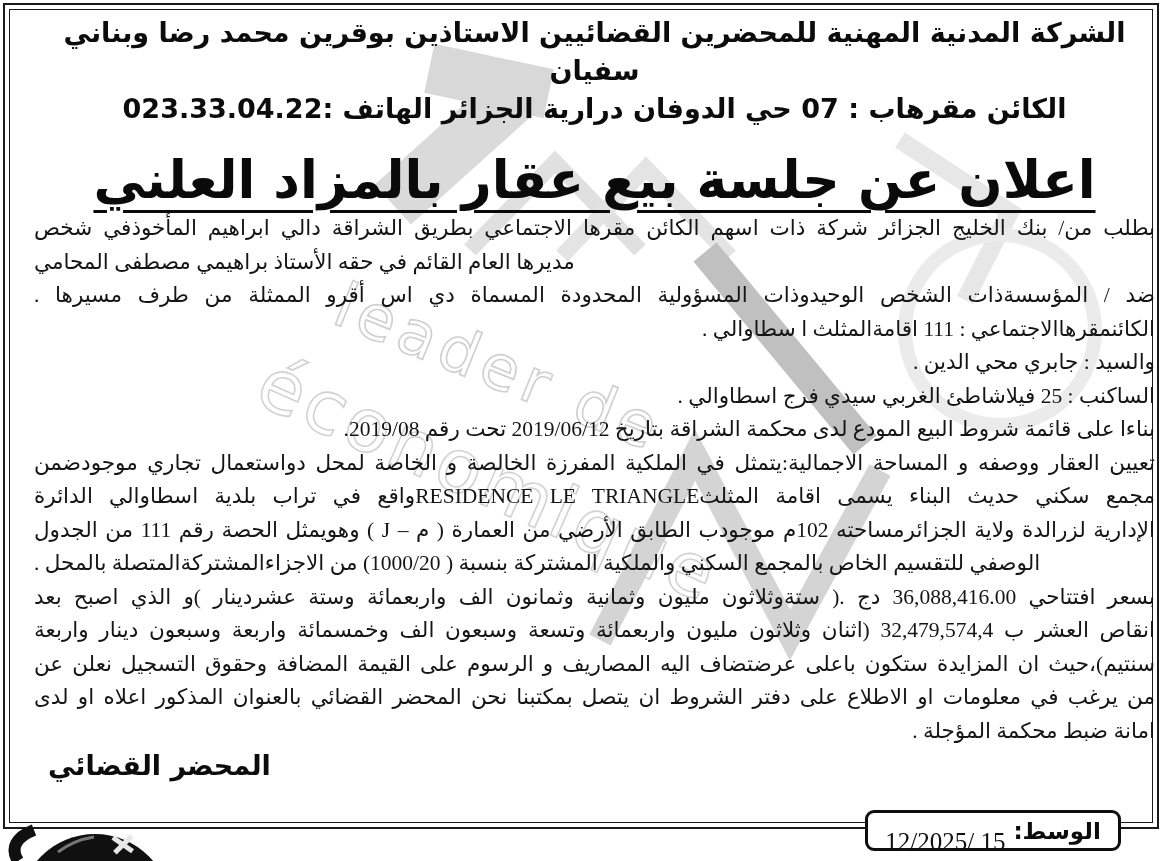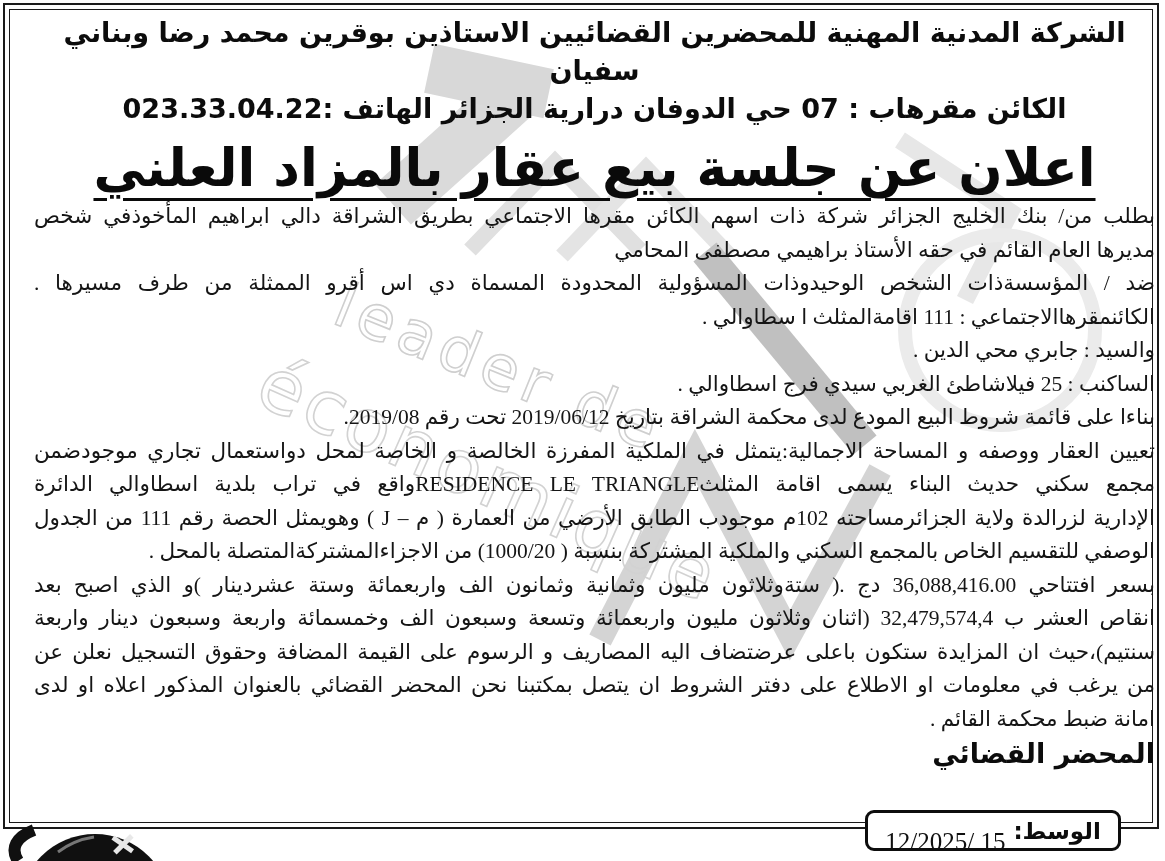--- a/index.html
+++ b/index.html
@@ -32,45 +32,45 @@
     z-index: 2;
   }
   .hdr {
     font-weight: bold;
     font-size: 27px;
     line-height: 38px;
     text-align: center;
     color: #0c0c0c;
   }
   .title {
-    margin-top: 8px;
+    margin-top: 20px;
     font-weight: bold;
     font-size: 52px;
     line-height: 64px;
     text-align: center;
     color: #0a0a0a;
     text-decoration: underline;
     text-decoration-thickness: 2.5px;
     text-underline-offset: 12px;
   }
   .body-text {
     font-family: "Liberation Serif", "DejaVu Sans", sans-serif;
     font-size: 21.5px;
     line-height: 33.5px;
     color: #151515;
   }
   .line { width: 100%; }
   .line.j { text-align: justify; text-align-last: justify; text-justify: inter-word; }
-  .line.c { text-align: right; }
+  .line.c { text-align: left; }
   .line.r { text-align: right; }
   .signature {
     margin-top: 2px;
     font-weight: bold;
     font-size: 27px;
-    text-align: right;
+    text-align: left;
     padding-left: 14px;
     color: #0c0c0c;
   }
   
   .date-box {
     position: absolute;
     top: 810px; right: 44px;
     min-width: 256px; height: 41px;
     background: #ffffff;
     border: 3px solid #0d0d0d;
@@ -142,21 +142,21 @@
     <div class="line r">الساكنب : 25 فيلاشاطئ الغربي سيدي فرج اسطاوالي .</div>
     <div class="line r">بناءا على قائمة شروط البيع المودع لدى محكمة الشراقة  بتاريخ 2019/06/12 تحت رقم 2019/08.</div>
     <div class="line j">تعيين العقار ووصفه و المساحة الاجمالية:يتمثل في الملكية المفرزة الخالصة و الخاصة لمحل دواستعمال تجاري موجودضمن</div>
     <div class="line j">مجمع سكني حديث البناء يسمى اقامة المثلثRESIDENCE LE TRIANGLEواقع في تراب بلدية اسطاوالي الدائرة</div>
     <div class="line j">الإدارية لزرالدة ولاية الجزائرمساحته 102م موجودب الطابق الأرضي من العمارة ( م – J ) وهويمثل الحصة رقم 111 من الجدول</div>
     <div class="line c">الوصفي للتقسيم الخاص بالمجمع السكني والملكية المشتركة بنسبة ( 1000/20) من الاجزاءالمشتركةالمتصلة بالمحل  .</div>
     <div class="line j">بسعر افتتاحي 36,088,416.00 دج .( ستةوثلاثون مليون وثمانية وثمانون الف واربعمائة وستة عشردينار )و الذي اصبح بعد</div>
     <div class="line j">انقاص العشر ب 32,479,574,4 (اثنان وثلاثون مليون واربعمائة وتسعة وسبعون الف وخمسمائة واربعة وسبعون دينار واربعة</div>
     <div class="line j">سنتيم)،حيث ان المزايدة ستكون باعلى عرضتضاف اليه المصاريف و الرسوم على القيمة المضافة وحقوق التسجيل نعلن عن</div>
     <div class="line j">من يرغب في معلومات او الاطلاع على دفتر الشروط ان يتصل بمكتبنا نحن المحضر القضائي بالعنوان المذكور اعلاه او لدى</div>
-    <div class="line r">امانة ضبط محكمة القائم  .</div>
+    <div class="line r">امانة ضبط محكمة المؤجلة  .</div>
   </div>
 
   <div class="signature">المحضر القضائي</div>
 </div>
 
 <div class="date-box" dir="rtl">
   <span class="lbl">الوسط:</span>
   <span class="val">15 /12/2025</span>
 </div>
 

